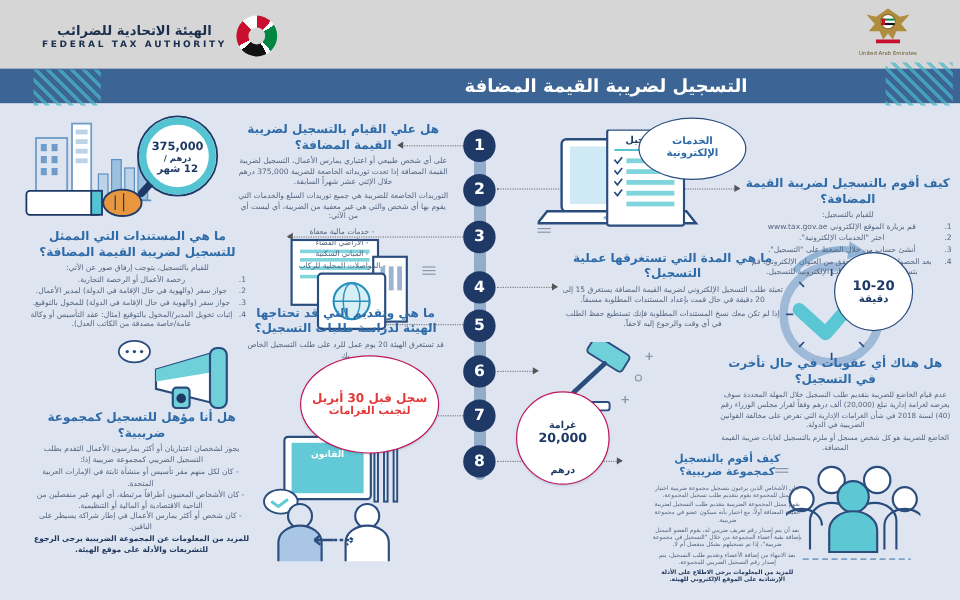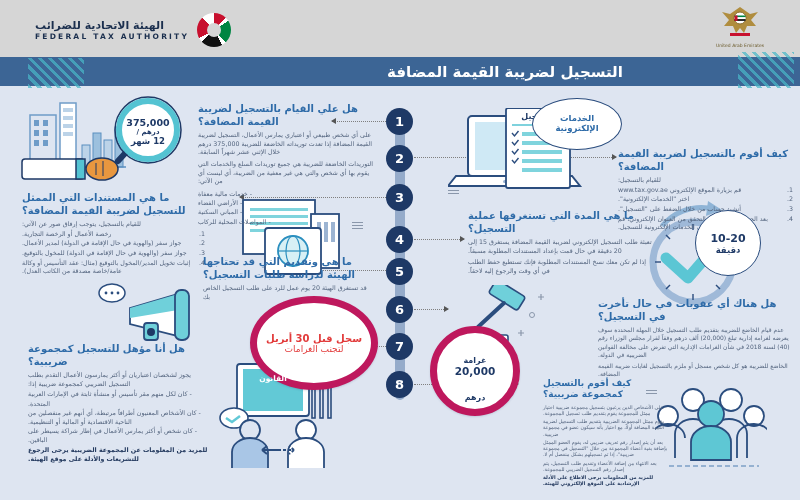--- a/index.html
+++ b/index.html
@@ -1,21 +1,21 @@
 <!DOCTYPE html>
 <html lang="ar"><head>
 <meta charset="utf-8">
 <style>
   html,body{margin:0;padding:0;}
   .stage{position:relative;width:800px;height:500px;background:#dee5f1;overflow:hidden;
          font-family:"DejaVu Sans",sans-serif;}
   
   .header{position:absolute;left:0;top:0;width:800px;height:57px;background:#d6d6d6;z-index:5;}
   .fta{position:absolute;left:35px;top:13px;display:flex;align-items:center;gap:8px;}
-  .fta-names{text-align:left;}
+  .fta-names{text-align:center;}
   .fta-ar{font-size:11px;font-weight:bold;color:#1b2f4e;}
   .fta-en{font-size:7.5px;font-weight:bold;color:#1b2f4e;letter-spacing:2.2px;}
   .fta-mark{width:34px;height:34px;border-radius:50%;
      background:conic-gradient(#c8102e 0 12%,#fff 12% 16%,#008542 16% 38%,#fff 38% 42%,#111 42% 63%,#fff 63% 67%,#c8102e 67% 88%,#fff 88% 100%);position:relative;}
   .fta-mark::after{content:"";position:absolute;left:10px;top:10px;width:14px;height:14px;border-radius:50%;background:#d6d6d6;}
   .emblem{position:absolute;left:712px;top:6px;width:56px;text-align:center;}
   .emblem-cap{font-size:4.5px;color:#6a5a2a;margin-top:1px;}
   
   .titlebar{position:absolute;left:0;top:57px;width:800px;height:29px;background:#3c6595;z-index:4;
             display:flex;align-items:center;}
@@ -27,41 +27,41 @@
   .deco-r{left:738px;top:52px;width:56px;height:36px;}
   
   .tbar{position:absolute;left:395px;top:112px;width:10px;height:288px;background:#95abca;border-radius:5px;z-index:2;}
   .step{position:absolute;left:386px;width:27px;height:27px;border-radius:50%;background:#1e3966;
         color:#fff;font-weight:bold;font-size:13px;display:flex;align-items:center;justify-content:center;z-index:4;}
   .conn{position:absolute;border-top:1px dotted #7f7f7f;z-index:1;}
   .conn .ar{position:absolute;top:-4px;width:0;height:0;border-top:3.5px solid transparent;border-bottom:3.5px solid transparent;}
   .ar-l{left:-1px;border-right:5px solid #555;}
   .ar-r{right:-1px;border-left:5px solid #555;}
   
-  .tblock{position:absolute;direction:rtl;text-align:left;z-index:3;}
+  .tblock{position:absolute;direction:rtl;text-align:center;z-index:3;}
   .h-ar{font-size:10px;font-weight:bold;color:#2e6ba8;line-height:1.25;margin:0 0 3px;}
   .body-ar{font-size:6.3px;color:#54657f;line-height:1.38;margin:0 0 3px;}
   ol.num{margin:0;padding:0 10px 0 0;font-size:6.3px;color:#54657f;line-height:1.38;}
   ol.num li{margin-bottom:1px;}
   ul.dash{list-style:none;margin:0;padding:0 2px 0 0;font-size:6.3px;color:#54657f;line-height:1.45;}
   ul.dash li::before{content:"- ";}
   .note{font-size:6.3px;font-weight:bold;color:#23395e;line-height:1.38;margin:2px 0 0;}
   
   .bubble{position:absolute;background:#fff;border-radius:50%;display:flex;flex-direction:column;
           align-items:center;justify-content:center;z-index:4;direction:rtl;text-align:center;}
   .bordered{border:1.5px solid #2b4d7e;}
   .thr-v{font-size:9.5px;font-weight:bold;color:#1e3966;}
   .thr-u{font-size:7px;font-weight:bold;color:#1e3966;}
   .thr-p{font-size:8.5px;font-weight:bold;color:#1e3966;}
   .esv{font-size:8.5px;font-weight:bold;color:#2e6ba8;line-height:1.15;padding:0 6px;}
   .dur-v{font-size:11px;font-weight:bold;color:#1e3966;}
   .dur-u{font-size:8.5px;font-weight:bold;color:#1e3966;}
-  .deadline{border:7px solid #be185d;box-shadow:0 1px 2px rgba(30,57,102,.15);}
+  .deadline{border:1px solid #be185d;box-shadow:0 1px 2px rgba(30,57,102,.15);}
   .dl1{font-size:10px;font-weight:bold;color:#e23b3b;}
-  .dl2{font-size:9px;font-weight:normal;color:#e23b3b;}
+  .dl2{font-size:9px;font-weight:bold;color:#e23b3b;}
   .fine-l,.fine-u{font-size:8px;font-weight:bold;color:#1e3966;margin-top:16px;}
   .fine-v{font-size:10.5px;font-weight:bold;color:#1e3966;}
   .doclabel{position:absolute;z-index:4;text-align:center;direction:rtl;font-size:8px;font-weight:bold;color:#1e3966;}
   .lawlabel{position:absolute;z-index:4;text-align:center;direction:rtl;font-size:7.5px;font-weight:bold;color:#fff;}
   .illus{position:absolute;z-index:2;}
   .deco-lines{position:absolute;z-index:2;width:11px;}
   .deco-lines i{display:block;height:1px;background:#8a97ab;margin-bottom:2px;}
 </style>
 </head>
 <body>

